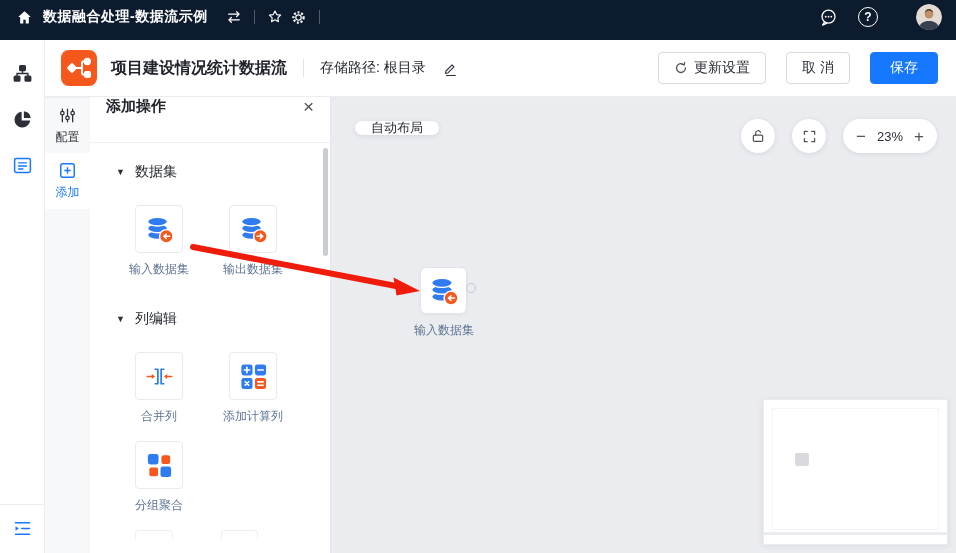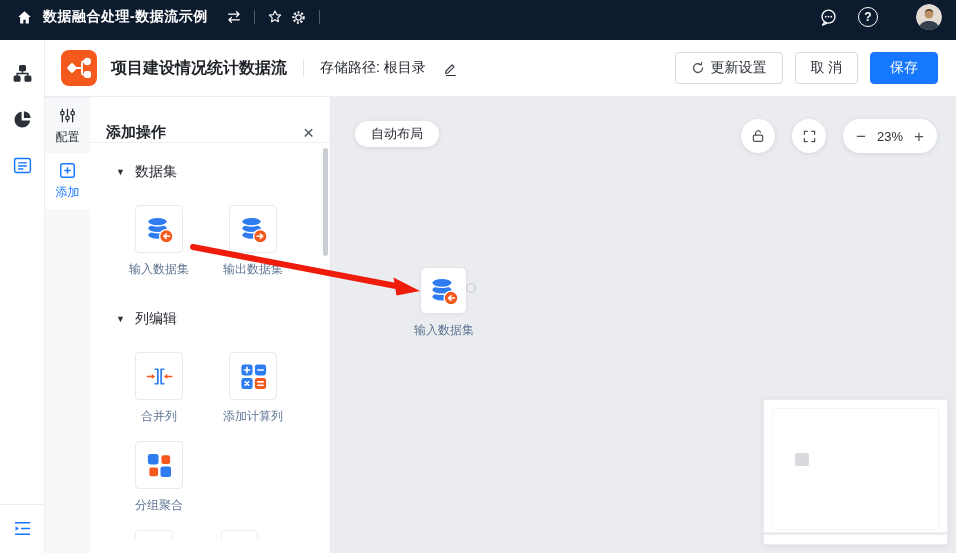--- a/index.html
+++ b/index.html
@@ -24,53 +24,53 @@
   .sidebar .bottom { margin-top:auto; width:100%; border-top:1px solid #ebedf0; display:flex; justify-content:center; padding:10px 0 12px; }
 
   .main { flex:1; display:flex; flex-direction:column; min-width:0; }
 
   
   .toolbar { height:57px; background:#fff; border-bottom:1px solid #ebedf0; display:flex; align-items:center; padding:0 18px 0 16px; flex:none; }
   .app-icon { width:36px; height:36px; flex:none; }
   .flow-title { font-size:16px; font-weight:bold; color:#1f2329; margin-left:14px; }
   .t-div { width:1px; height:18px; background:#e1e3e6; margin:0 16px; }
   .storage { font-size:14px; color:#1f2329; display:flex; align-items:center; gap:17px; }
-  .toolbar .btns { margin-left:auto; display:flex; align-items:center; gap:12px;font-family:Liberation Serif, serif; }
+  .toolbar .btns { margin-left:auto; display:flex; align-items:center; gap:20px; }
   .btn { height:32px; border:1px solid #d9d9d9; background:#fff; border-radius:4px; font-size:14px; color:#2b2f38; padding:0 15px; display:flex; align-items:center; gap:6px; cursor:pointer; font-family:inherit; }
   .btn.primary { background:#1677ff; border-color:#1677ff; color:#fff; padding:8px 19px; }
 
   
   .content { flex:1; display:flex; min-height:0; position:relative; }
 
   .tabstrip { width:45px; background:#f7f8fa; flex:none; display:flex; flex-direction:column; }
   .tab { height:56px; display:flex; flex-direction:column; align-items:center; justify-content:center; gap:4px; font-size:12px; cursor:pointer; }
   .tab.active { background:#fff; color:#1677ff; }
   .tab.idle { color:#2b2f38; border-top:1px solid #ebedf0; }
 
   .panel { width:241px; background:#fff; border-right:1px solid #e4e6ea; flex:none; position:relative; display:flex; flex-direction:column; }
-  .panel-head { height:46px; border-bottom:1px solid #f0f0f2; display:flex; align-items:flex-end; padding:0 16px; flex:none; }
+  .panel-head { height:46px; border-bottom:1px solid #f0f0f2; display:flex; align-items:flex-start; padding:0 16px; flex:none; }
   .panel-title { font-size:15px; font-weight:bold; color:#1f2329; }
   .panel-close { margin-left:auto; font-size:19px; color:#4e5358; cursor:pointer; line-height:1; }
   .panel-body { flex:1; overflow:hidden; position:relative; }
   .scroll-thumb { position:absolute; right:2px; top:5px; width:5px; height:108px; background:#c9ccd1; border-radius:3px; }
 
   .sec-header { display:flex; align-items:center; gap:10px; margin:20px 0 0 26px; font-size:14px; color:#1f2329; cursor:pointer; }
   .tri { font-size:9px; color:#2b2f38; }
   .op-grid { display:flex; flex-wrap:wrap; width:192px; margin:24px 0 0 22px; row-gap:16px; }
   .op-item { width:94px; display:flex; flex-direction:column; align-items:center; cursor:pointer; }
   .op-card { width:48px; height:48px; background:#fff; border:1px solid #e8eaed; border-radius:4px; display:flex; align-items:center; justify-content:center; }
   .op-label { margin-top:8px; font-size:12px; color:#5e7493; }
   .partial-row { display:flex; width:192px; margin:16px 0 0 22px; }
   .partial-card { width:48px; height:9px; border:1px solid #eceef1; border-bottom:none; border-radius:4px 4px 0 0; margin:0 46px 0 23px; }
   .partial-card + .partial-card { margin-left:48px; }
 
   
   .canvas { flex:1; position:relative; background:#eaecf0; min-width:0; }
   .pill { background:#fff; border-radius:17px; box-shadow:0 1px 5px rgba(20,30,50,.10); display:flex; align-items:center; }
-  .auto-layout { position:absolute; left:24px; top:24px; height:26px; padding:0 16px; font-size:13px; color:#2b2f38; cursor:pointer; }
+  .auto-layout { position:absolute; left:24px; top:24px; height:14px; padding:0 16px; font-size:13px; color:#2b2f38; cursor:pointer; }
   .ctl-group { position:absolute; top:22px; right:19px; display:flex; align-items:center; gap:17px; }
   .ctl-circle { width:34px; height:34px; border-radius:50%; justify-content:center; cursor:pointer; }
   .zoom-pill { height:34px; padding:0 13px; gap:11px; }
   .zoom-btn { font-size:17px; color:#4e5358; cursor:pointer; line-height:1; }
   .zoom-val { font-size:13px; color:#2b2f38; }
 
   .node-card { position:absolute; left:89px; top:170px; width:47px; height:47px; background:#fff; border:1px solid #e2e4e8; border-radius:6px; display:flex; align-items:center; justify-content:center; box-shadow:0 1px 3px rgba(20,30,50,.05); cursor:pointer; }
   .node-port { position:absolute; left:135px; top:186px; width:10px; height:10px; border:1.5px solid #c3c8cf; border-radius:50%; background:#eaecf0; cursor:pointer; }
   .node-label { position:absolute; left:62px; top:225px; width:102px; text-align:center; font-size:12px; color:#5e7493; }
 

